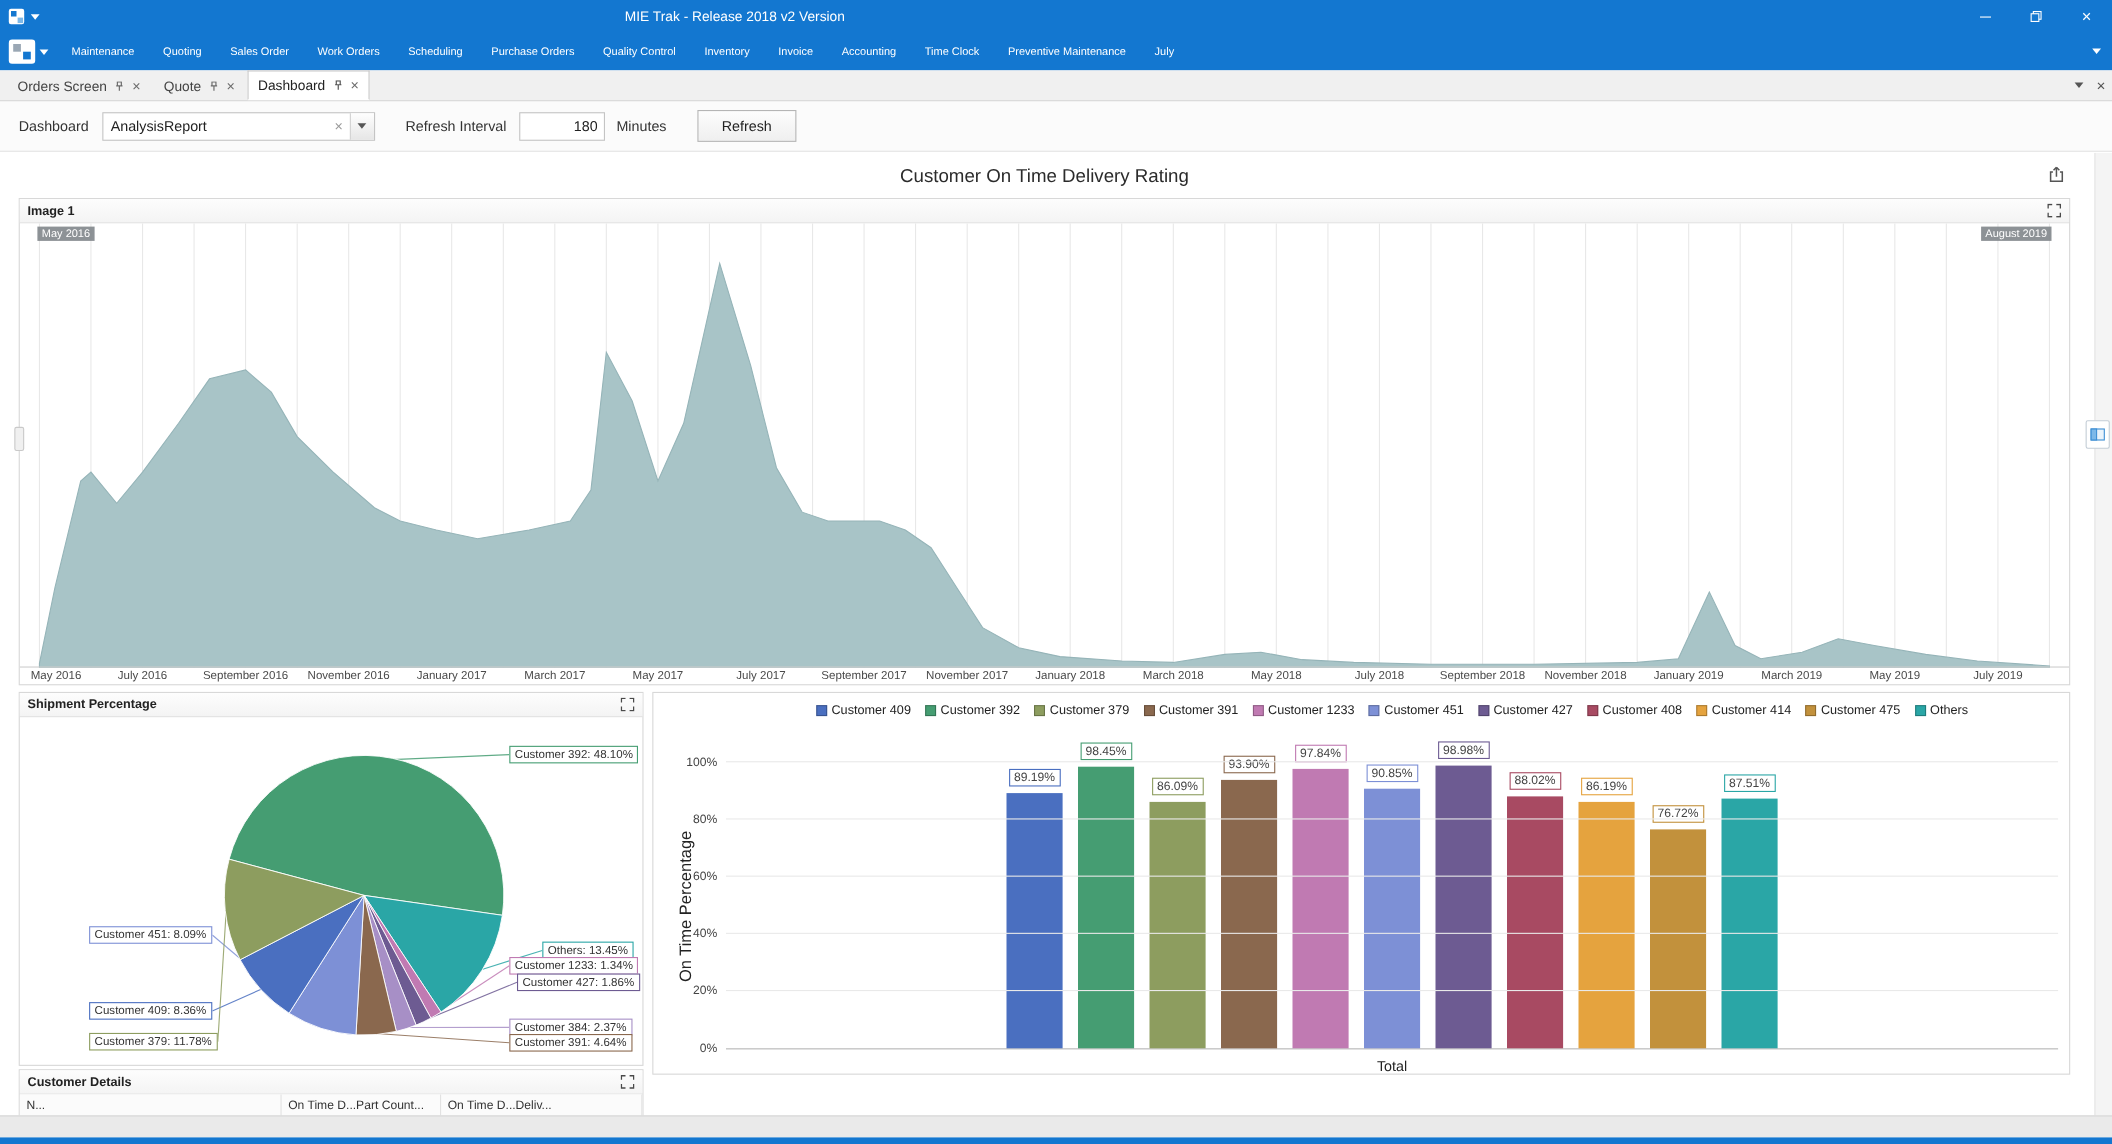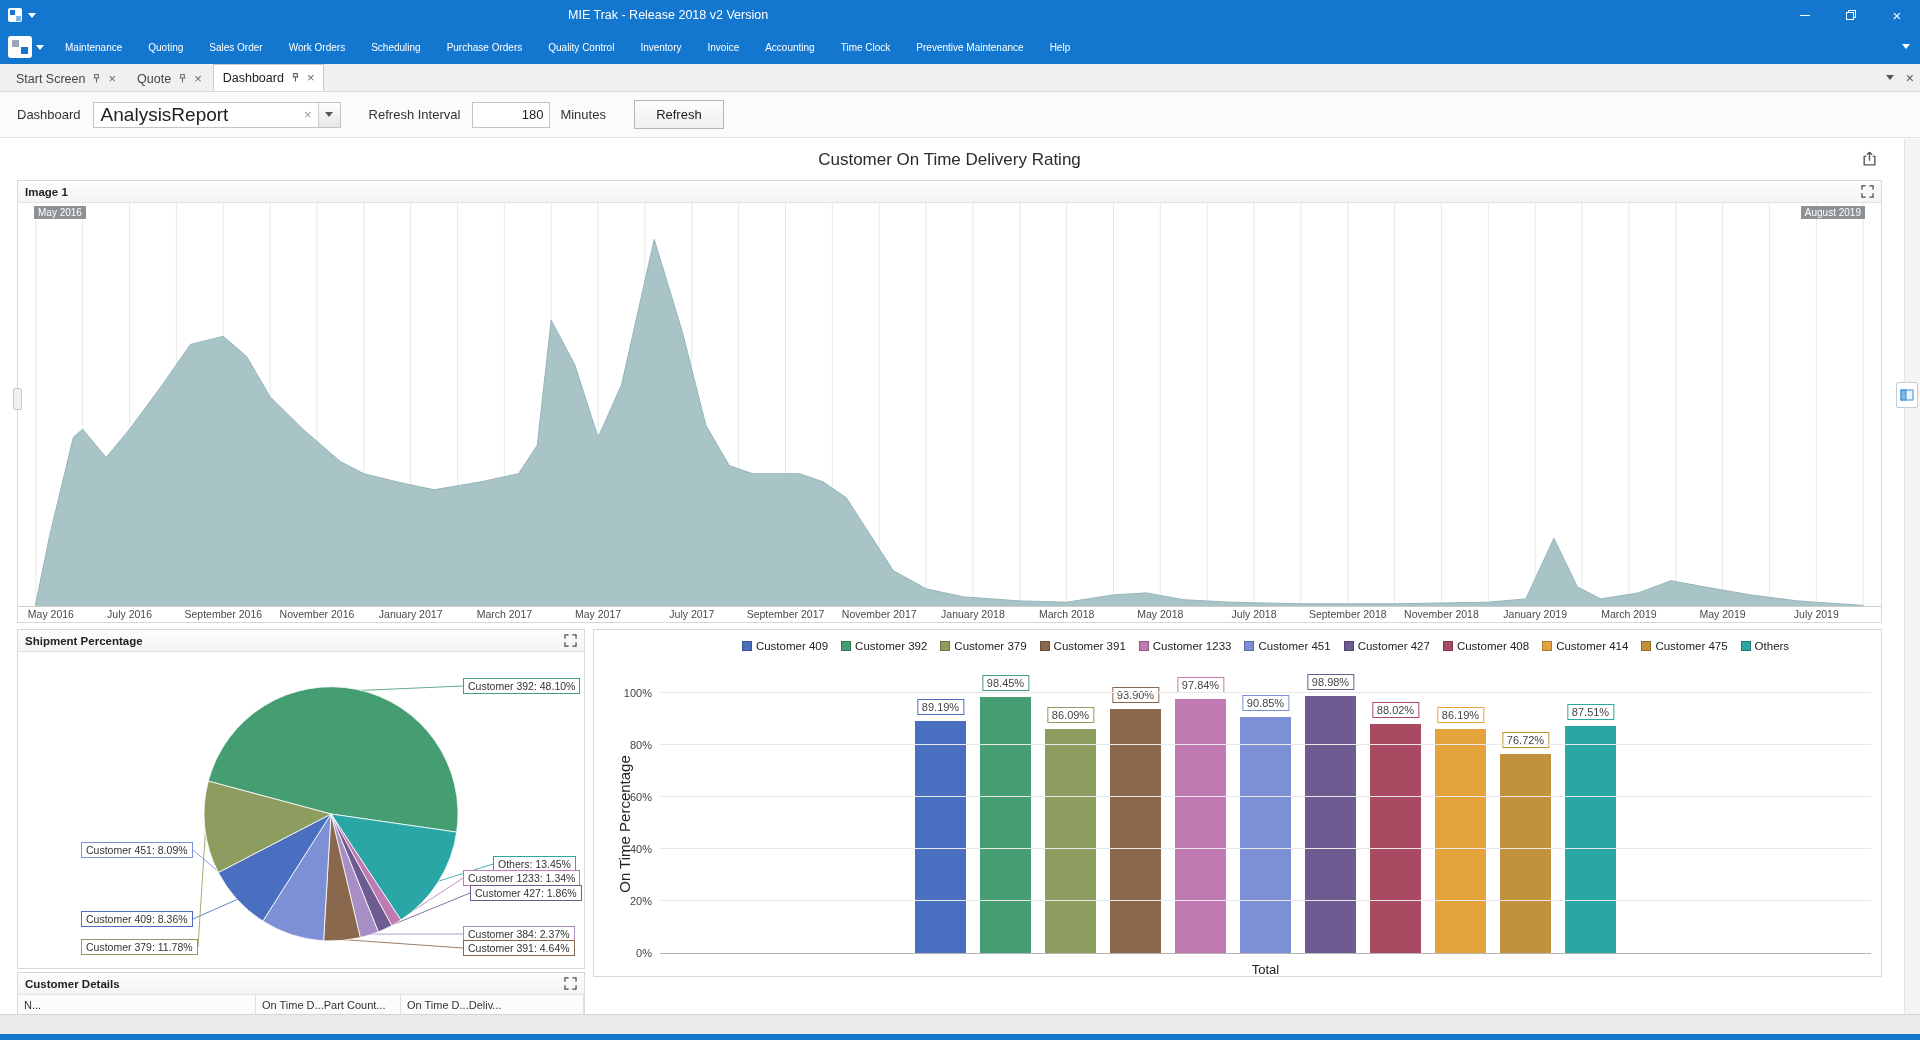--- a/index.html
+++ b/index.html
@@ -33,21 +33,21 @@
   .tab.active{background:#fff;border-color:#c8c8c8;border-bottom-color:#fff;height:27px;color:#222}
   .tab .x{font-size:13px;color:#6b6b6b;line-height:1}
   .tab-right{position:absolute;right:6px;top:0;height:100%;display:flex;align-items:center;gap:12px}
   .dcaret{width:0;height:0;border-left:4px solid transparent;border-right:4px solid transparent;border-top:5px solid #555}
   .tab-right .x{color:#555;font-size:14px}
 
   
   .toolbar{height:46px;background:#fbfbfb;border-bottom:1px solid #e3e3e3;display:flex;align-items:center;padding-left:17px}
   .tlabel{font-size:13px;color:#333}
   .combo{width:248px;height:26px;border:1px solid #c4c4c4;background:#fff;display:flex;align-items:center;margin-left:12px}
-  .combo-text{flex:1;padding-left:7px;font-size:19px;color:#222;overflow:hidden;white-space:nowrap}
+  .combo-text{flex:1;padding-left:7px;font-size:13px;color:#222;overflow:hidden;white-space:nowrap}
   .combo-x{color:#9a9a9a;font-size:13px;padding:0 6px}
   .combo-drop{width:22px;height:100%;background:linear-gradient(#fefefe,#e6e6e6);border-left:1px solid #d0d0d0;display:flex;align-items:center;justify-content:center}
   .combo-drop b{width:0;height:0;border-left:4px solid transparent;border-right:4px solid transparent;border-top:5px solid #555}
   .num-input{width:78px;height:26px;border:1px solid #c4c4c4;font-size:13px;text-align:right;padding-right:6px;margin-left:12px;color:#222;font-family:"Liberation Sans",sans-serif}
   .refresh-btn{width:90px;height:29px;margin-left:28px;border:1px solid #b5b5b5;background:linear-gradient(#fdfdfd,#efefef);font-size:13px;color:#222;font-family:"Liberation Sans",sans-serif}
 
   
   .content{position:absolute;top:139px;left:0;right:0;height:875px;background:#fff;padding:0 38px 0 17px;overflow:hidden}
   .title-row{height:41px;position:relative;display:flex;align-items:center;justify-content:center}
   .page-title{font-size:17px;color:#2b2b2b}
@@ -140,27 +140,27 @@
     <div class="menu-item">Sales Order</div>
     <div class="menu-item">Work Orders</div>
     <div class="menu-item">Scheduling</div>
     <div class="menu-item">Purchase Orders</div>
     <div class="menu-item">Quality Control</div>
     <div class="menu-item">Inventory</div>
     <div class="menu-item">Invoice</div>
     <div class="menu-item">Accounting</div>
     <div class="menu-item">Time Clock</div>
     <div class="menu-item">Preventive Maintenance</div>
-    <div class="menu-item">Help</div>
+    <div class="menu-item">July</div>
     <span class="caret menu-chevron"></span>
   </div>
 
   <div class="tabbar">
     <div class="tab">
-      <span>Start Screen</span>
+      <span>Orders Screen</span>
       <svg width="9" height="9" viewBox="0 0 10 10">
           <path d="M3 0.5 h4 v4 h-4 z M1.8 4.5 h6.4 M5 4.5 v5" stroke="#6b6b6b" fill="none" stroke-width="1.2"></path>
         </svg>
       <span class="x">×</span>
     </div>
     <div class="tab">
       <span>Quote</span>
       <svg width="9" height="9" viewBox="0 0 10 10">
           <path d="M3 0.5 h4 v4 h-4 z M1.8 4.5 h6.4 M5 4.5 v5" stroke="#6b6b6b" fill="none" stroke-width="1.2"></path>
         </svg>

